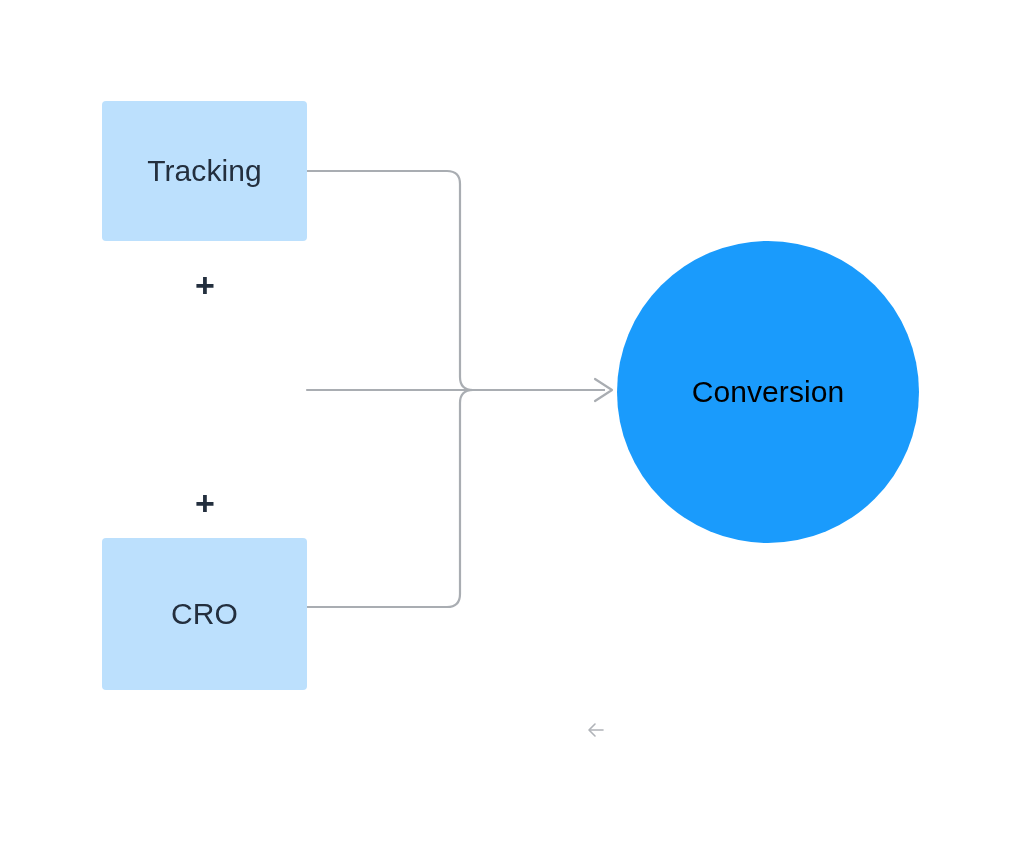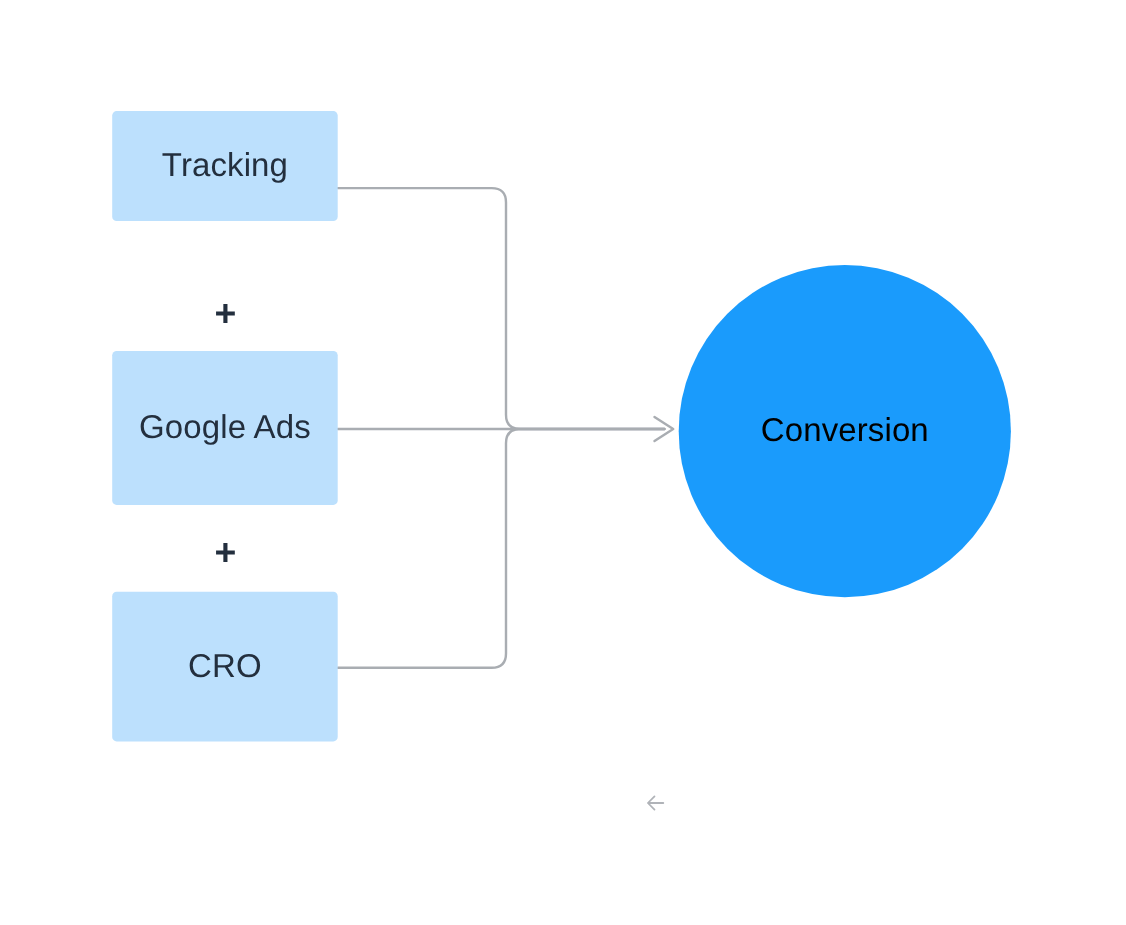--- a/index.html
+++ b/index.html
@@ -36,33 +36,33 @@
     color: #232f3e;
     font-size: 30px;
     font-weight: 400;
     letter-spacing: 0.1px;
     line-height: 1;
   }
   .node-tracking {
     left: 102px;
     top: 101px;
     width: 205px;
-    height: 100px;
+    height: 140px;
   }
   .node-google-ads {
     left: 102px;
     top: 319px;
     width: 205px;
     height: 140px;
   }
   .node-cro {
     left: 102px;
     top: 538px;
     width: 205px;
-    height: 136px;
+    height: 152px;
   }
   .plus-sign {
     position: absolute;
     width: 40px;
     height: 40px;
     display: flex;
     align-items: center;
     justify-content: center;
     color: #232f3e;
     font-size: 34px;
@@ -122,23 +122,20 @@
   </svg>
 
   <div class="node-box node-tracking">
     <span>Tracking</span>
   </div>
 
   <div class="plus-sign plus-one">
     <span>+</span>
   </div>
 
-  <div class="node-box node-google-ads">
-    <span>Google Ads</span>
-  </div>
 
   <div class="plus-sign plus-two">
     <span>+</span>
   </div>
 
   <div class="node-box node-cro">
     <span>CRO</span>
   </div>
 
   <div class="node-circle">

